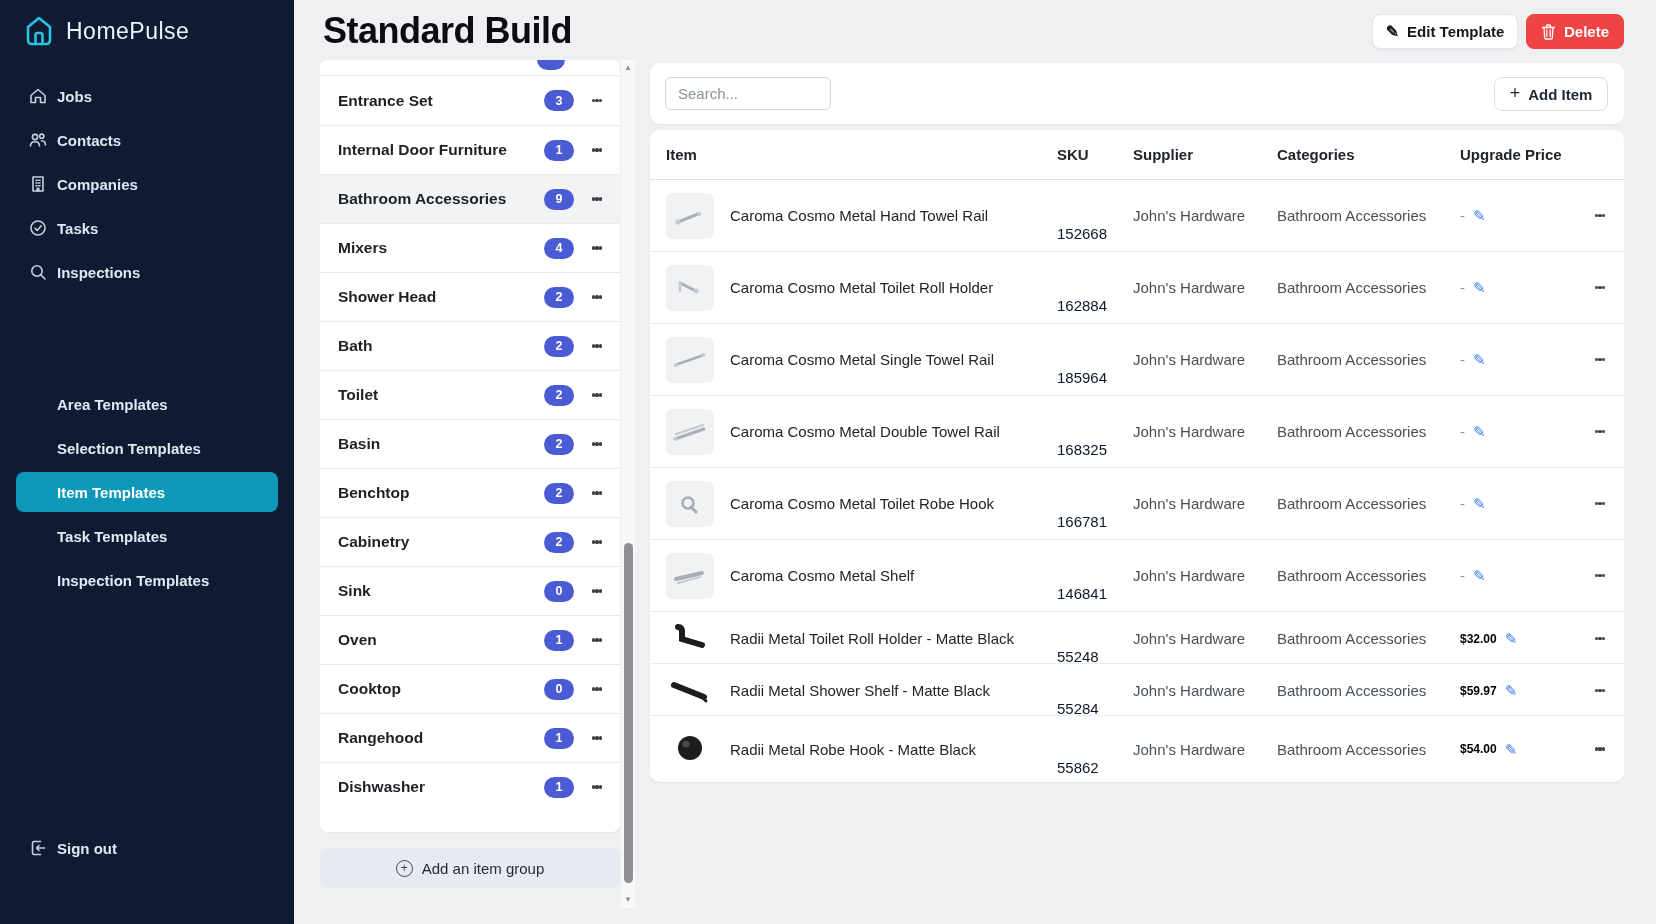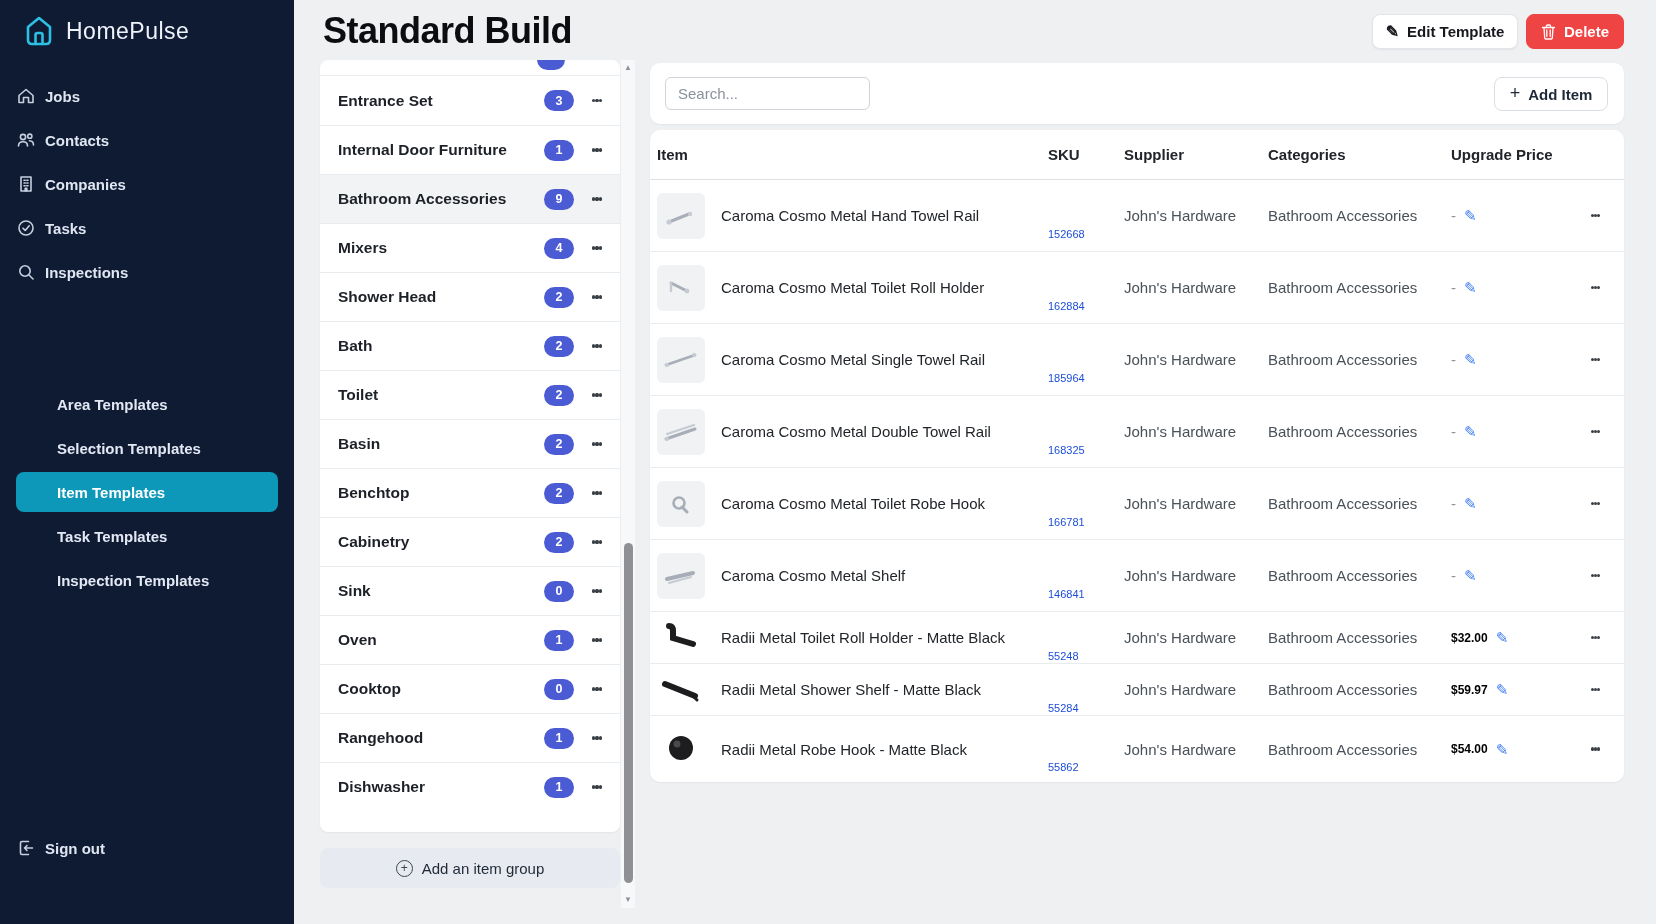--- a/index.html
+++ b/index.html
@@ -4,21 +4,21 @@
 <style>
   * { margin:0; padding:0; box-sizing:border-box; }
   html,body { width:1656px; height:924px; overflow:hidden; }
   body { font-family:"Liberation Sans","DejaVu Sans",sans-serif; background:#eef0f2; position:relative; }
 
   
   .sidebar { position:absolute; left:0; top:0; width:294px; height:924px; background:#0f1b33; color:#e3e9f4; }
   .logo { display:flex; align-items:center; gap:11px; padding:14px 0 0 23px; }
   .logo-text { font-size:23px; font-weight:300; color:#eef2f9; letter-spacing:.5px; }
   .nav { position:absolute; top:74px; left:0; right:0; }
-  .nav-item { height:44px; display:flex; align-items:center; padding-left:16px; cursor:pointer; position:relative; }
+  .nav-item { height:44px; display:flex; align-items:center; padding-left:28px; cursor:pointer; position:relative; }
   .nav-item .nav-ic { width:20px; height:20px; margin-right:9px; flex:0 0 20px; display:flex; align-items:center; justify-content:center; }
   .nav-item .nav-label { font-size:15px; font-weight:700; color:#dfe6f2; }
   .chev { position:absolute; right:26px; top:15px; }
   .subnav { position:absolute; top:382px; left:0; right:0; }
   .sub-item { height:44px; display:flex; align-items:center; padding-left:57px; font-size:15px; font-weight:700; color:#e2e8f4; cursor:pointer; }
   .sub-item.active { margin:2px 16px; height:40px; padding-left:41px; background:#0d98b9; border-radius:8px; color:#ffffff; }
   .side-footer { position:absolute; left:0; right:0; top:826px; }
   .side-footer .nav-item { height:44px; }
   svg.ic { stroke:#c6cfdf; fill:none; stroke-width:1.6; stroke-linecap:round; stroke-linejoin:round; }
 
@@ -46,37 +46,37 @@
   .plus-circle { width:17px; height:17px; border:1.4px solid #3a4553; border-radius:50%; display:flex; align-items:center; justify-content:center; font-size:12px; color:#3a4553; line-height:1; }
 
   
   .vscroll { position:absolute; left:621px; top:60px; width:14px; height:848px; background:#f7f8fa; }
   .vs-arrow { position:absolute; left:0; width:14px; height:12px; font-size:8px; color:#8d939c; text-align:center; line-height:12px; cursor:pointer; }
   .vs-up { top:2px; } .vs-down { bottom:2px; }
   .vs-thumb { position:absolute; left:2.5px; top:483px; width:9px; height:340px; background:#8f9094; border-radius:4.5px; cursor:pointer; }
 
   
   .search-card { position:absolute; left:650px; top:63px; width:974px; height:61px; background:#fff; border-radius:10px; box-shadow:0 1px 2px rgba(15,23,42,.05); }
-  .search-input { position:absolute; left:15px; top:14px; width:205px; height:33px; border:1px solid #ced4da; border-radius:6px; padding:0 12px; font-size:15px; color:#343a40; font-family:inherit; background:#fff; }
+  .search-input { position:absolute; left:15px; top:14px; width:166px; height:33px; border:1px solid #ced4da; border-radius:6px; padding:0 12px; font-size:15px; color:#343a40; font-family:inherit; background:#fff; }
   .search-input::placeholder { color:#8a929b; }
   .btn-add-item { position:absolute; right:16px; top:14px; width:114px; height:34px; background:#fff; border:1px solid #d9dee4; color:#1f2937; }
   .plus-ch { font-size:18px; font-weight:400; margin-top:-2px; }
 
   .table-card { position:absolute; left:650px; top:130px; width:974px; background:#fff; border-radius:10px; box-shadow:0 1px 2px rgba(15,23,42,.05); overflow:hidden; }
-  .tgrid { display:grid; grid-template-columns:64px 327px 76px 144px 183px 116px 1fr; align-items:center; padding-left:7px; }
+  .tgrid { display:grid; grid-template-columns:64px 327px 76px 144px 183px 116px 1fr; align-items:center; padding-left:16px; }
   .thead { height:50px; border-bottom:1px solid #dee2e6; }
   .th { font-size:15px; font-weight:700; color:#212529; }
   .th-item { grid-column:1 / 3; }
   .trow { border-bottom:1px solid #e9ecef; }
   .trow:last-child { border-bottom:none; }
   .trow.h-lg { height:72px; } .trow.h-sm { height:52px; } .trow.h-md { height:66px; }
   .thumb { width:48px; height:46px; border-radius:6px; background:#f1f2f4; display:flex; align-items:center; justify-content:center; }
   .thumb.dark { background:transparent; }
   .cell-name { font-size:15px; color:#212529; padding-right:14px; }
-  .cell-sku { font-size:11px; color:#1d4ed8;margin-top:36px; }
+  .cell-sku { font-size:15px; color:#0f172a;margin-top:36px; }
   .cell-sup, .cell-cat { font-size:15px; color:#495057; }
   .cell-price { display:flex; align-items:center; gap:8px; }
   .price-dash { font-size:15px; color:#8a929b; }
   .price-val { font-size:12px; font-weight:700; color:#000000; }
   .pencil { font-size:15px; color:#3f7df6; cursor:pointer; line-height:1; }
   .cell-kebab { justify-self:center; }
 </style>
 </head>
 <body>
 

